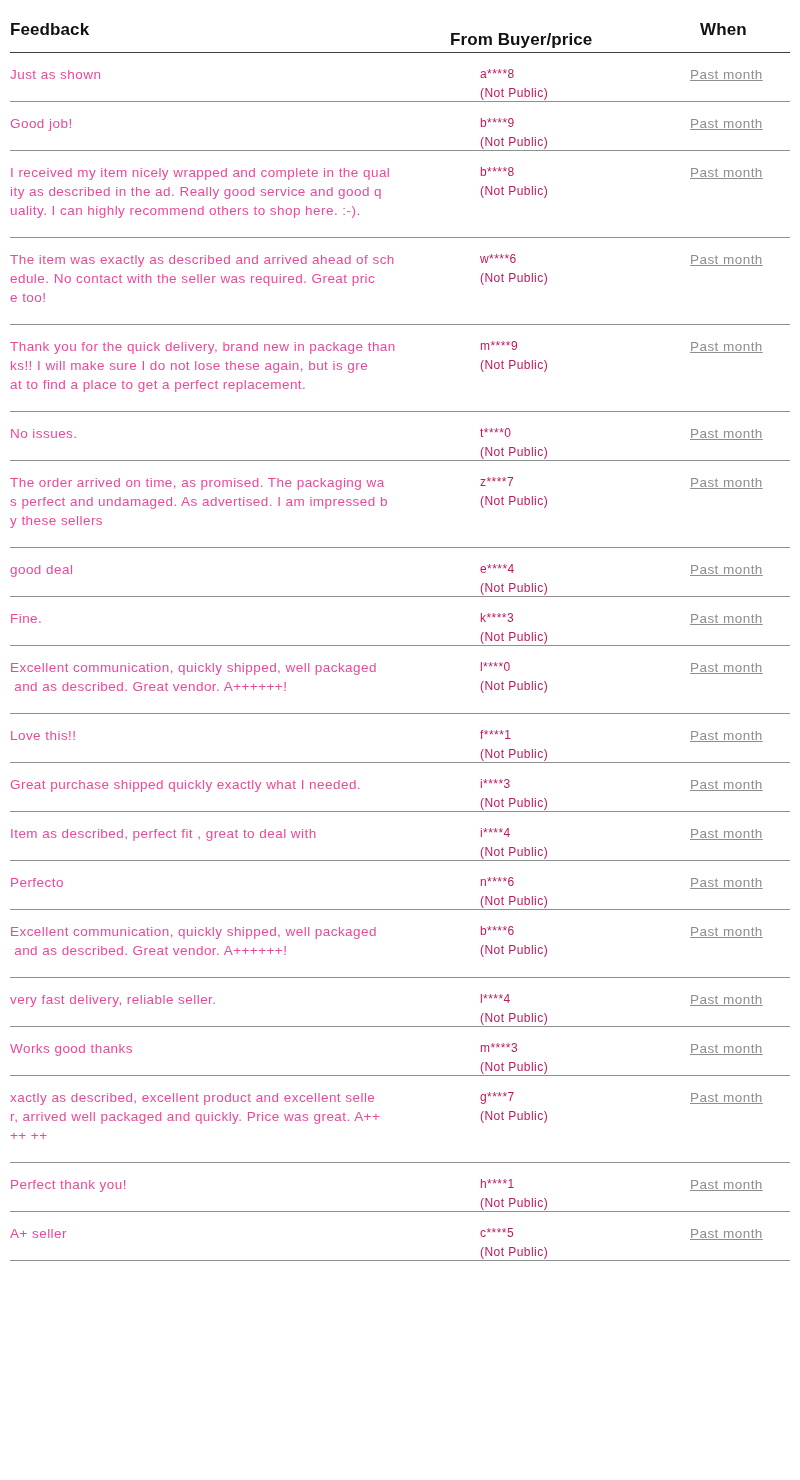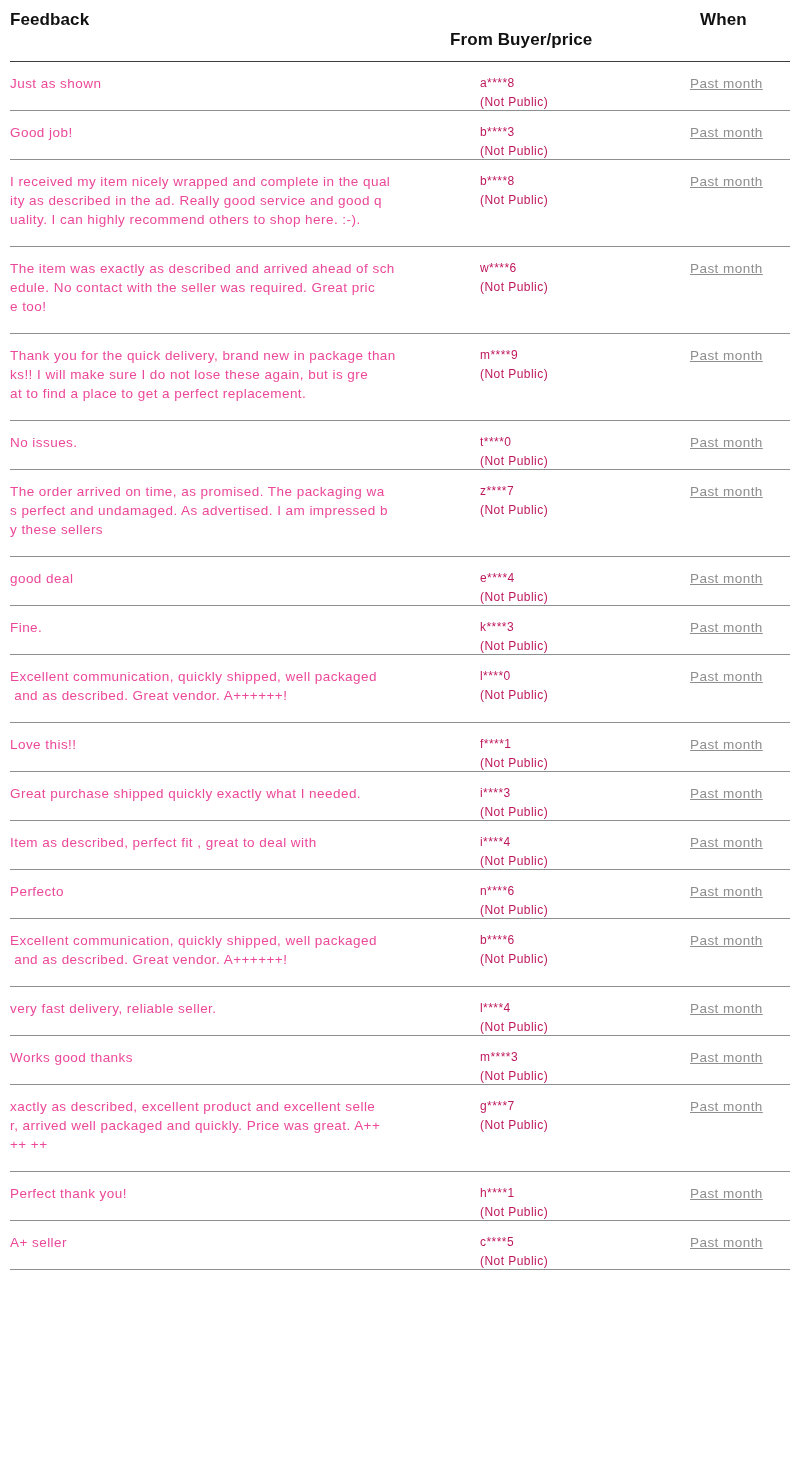--- a/index.html
+++ b/index.html
@@ -8,23 +8,22 @@
     background: #ffffff;
     font-family: "Liberation Sans", sans-serif;
   }
   body { height: 1480px; overflow: hidden; }
 
   .page { padding: 8px 10px 0 10px; }
 
   
   .hrow {
     display: flex;
-    align-items: flex-start;
+    align-items: center;
     border-bottom: 1px solid #3f3f3f;
-    padding-bottom: 9px;
   }
   .hcell {
     font-size: 17px;
     font-weight: bold;
     color: #111111;
     line-height: 24px;
     letter-spacing: 0.1px;
   }
   .h1 { width: 440px; }
   .h2 { width: 250px; margin-top: 20px; }
@@ -79,21 +78,21 @@
         <div class="fcell">Just as shown</div>
         <div class="bcell">
           <div>a****8</div>
           <div>(Not Public)</div>
         </div>
         <div class="wcell">Past month</div>
       </div>
       <div class="row">
         <div class="fcell">Good job!</div>
         <div class="bcell">
-          <div>b****3</div>
+          <div>b****9</div>
           <div>(Not Public)</div>
         </div>
         <div class="wcell">Past month</div>
       </div>
       <div class="row">
         <div class="fcell">I received my item nicely wrapped and complete in the qual
 ity as described in the ad. Really good service and good q
 uality. I can highly recommend others to shop here. :-).</div>
         <div class="bcell">
           <div>b****8</div>

